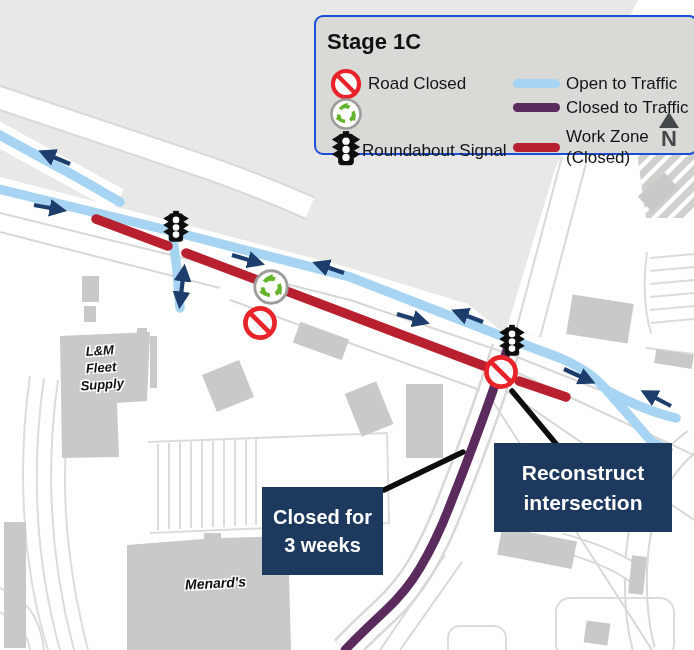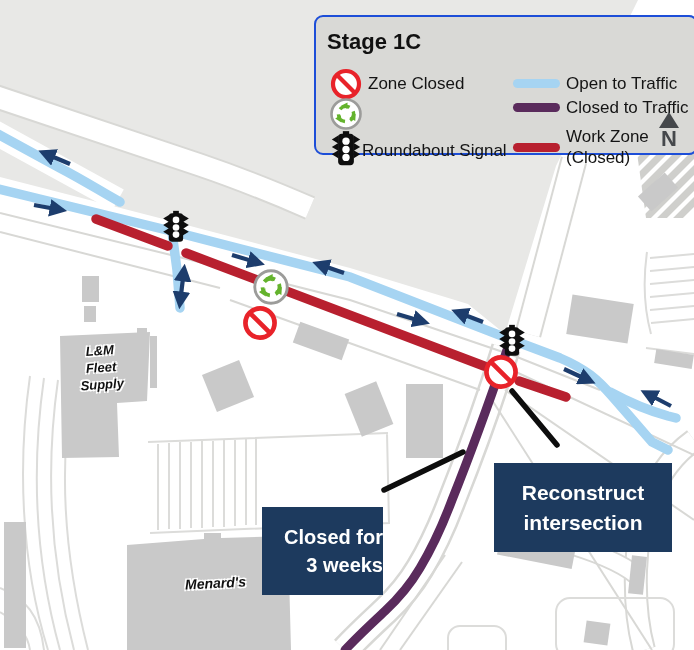--- a/index.html
+++ b/index.html
@@ -28,22 +28,22 @@
   .leg-line-label{position:absolute;left:250px;font-size:17px;color:var(--c-text);white-space:nowrap;}
   .leg-line-label.t0{top:57px}.leg-line-label.t1{top:81px}
   .leg-line-label.t2{top:109px;line-height:21px;}
   .leg-line-label.t2 span{display:block;}
   .north{position:absolute;right:9px;bottom:3px;width:36px;text-align:center;}
   .north .tri{width:0;height:0;margin:0 auto;border-left:10px solid transparent;
               border-right:10px solid transparent;border-bottom:16px solid var(--c-north);}
   .north .nl{font-size:22px;font-weight:bold;color:var(--c-north);line-height:22px;}
   
   .callout{position:absolute;background:var(--c-navy);color:#fff;font-weight:bold;text-align:center;
-           display:flex;flex-direction:column;justify-content:center;line-height:1.4;margin-top:20px;}
-  .callout.c0{left:262px;top:487px;width:121px;height:88px;font-size:20px;align-items:flex-end;}
+           display:flex;flex-direction:column;justify-content:center;line-height:1.4;}
+  .callout.c0{left:262px;top:487px;width:121px;height:88px;font-size:20px;}
   .callout.c1{left:494px;top:443px;width:178px;height:89px;font-size:21px;}
   
   .bldg-label{position:absolute;font-style:italic;font-weight:bold;color:#111;text-align:center;
               text-shadow:-1.5px -1.5px 0 #fff,1.5px -1.5px 0 #fff,-1.5px 1.5px 0 #fff,1.5px 1.5px 0 #fff;
               transform:rotate(-4deg);}
   .bldg-label.b0{left:66px;top:342px;width:70px;font-size:13px;line-height:17px;}
   .bldg-label.b1{left:168px;top:575px;width:95px;font-size:14px;transform:rotate(-3deg);}
 </style>
 </head>
 <body>
@@ -201,21 +201,21 @@
   </svg>
 
   <div class="legend">
     <div class="legend-title">Stage 1C</div>
 
     <div class="leg-icon i0">
       <svg width="32" height="32" viewBox="-16 -16 32 32">
           <use href="#g-noentry"></use>
         </svg>
     </div>
-    <div class="leg-label l0">Zone Closed</div>
+    <div class="leg-label l0">Road Closed</div>
 
     <div class="leg-icon i1">
       <svg width="34" height="34" viewBox="-17 -17 34 34">
           <use href="#g-rab"></use>
         </svg>
     </div>
 
     <div class="leg-icon i2">
       <svg width="36" height="38" viewBox="-18 -19 36 38">
           <use href="#g-signal" transform="scale(1.05)"></use>

